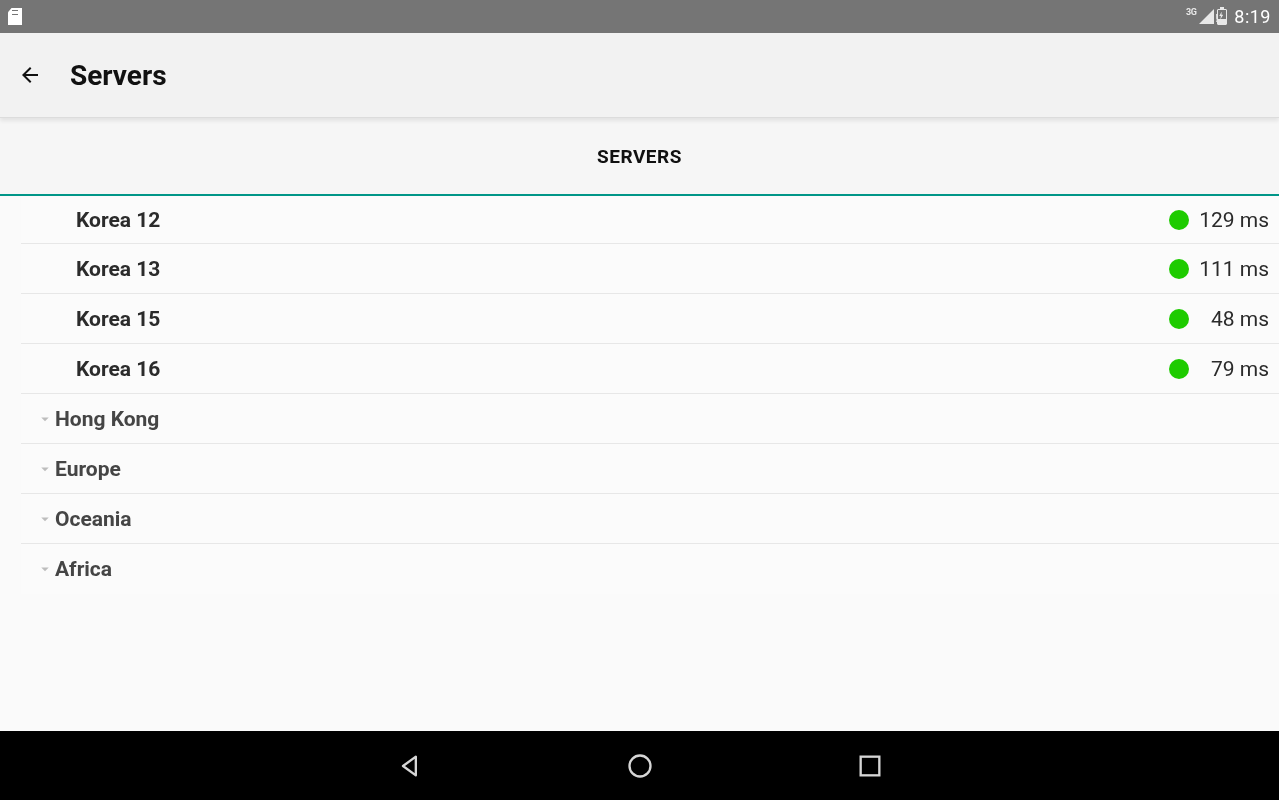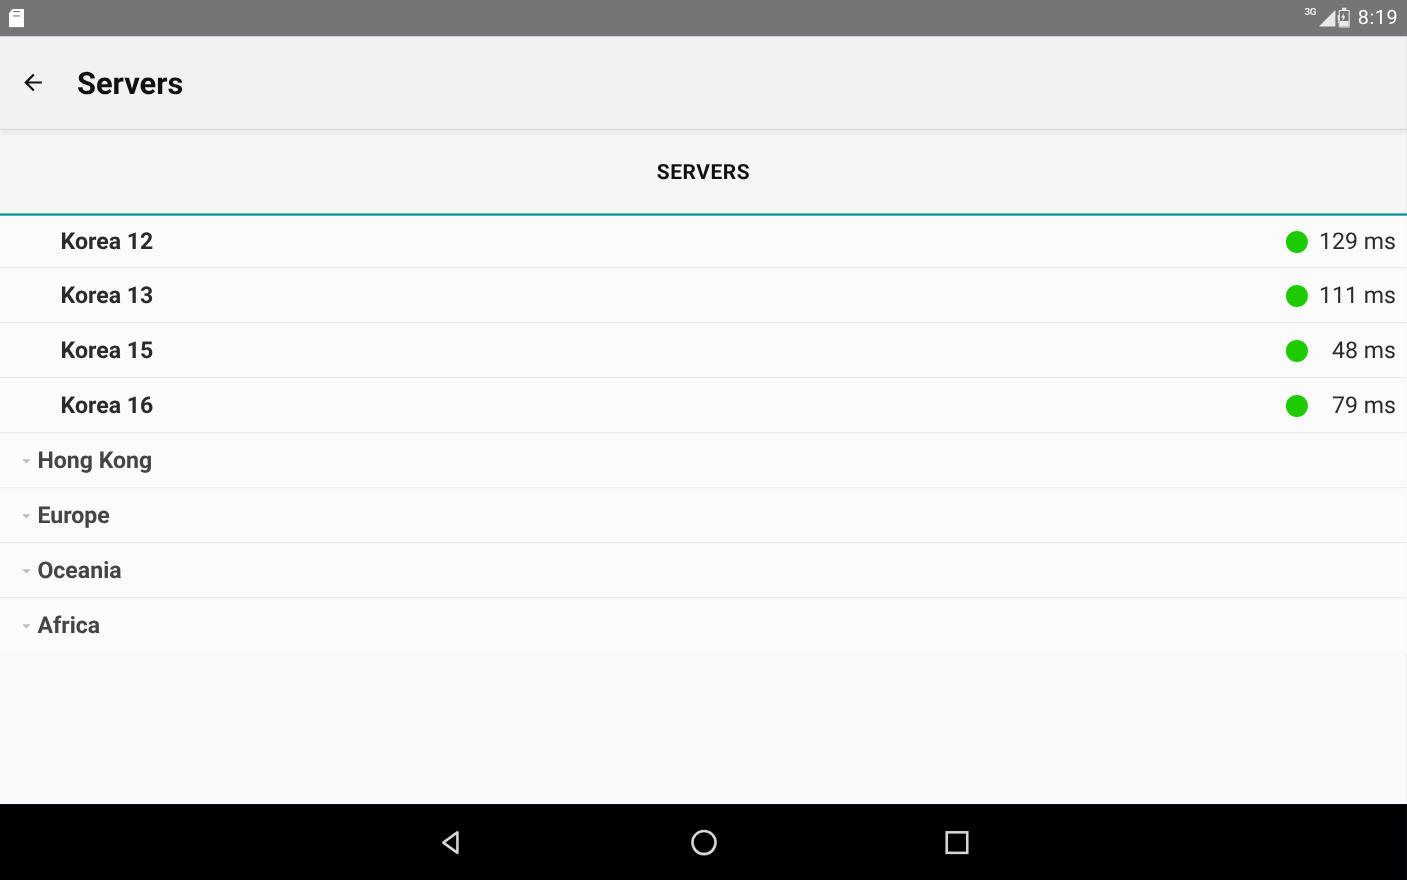--- a/index.html
+++ b/index.html
@@ -11,21 +11,21 @@
     width: 1279px;
     height: 800px;
     font-family: Roboto, "Helvetica Neue", Arial, sans-serif;
     background: #000;
     overflow: hidden;
   }
   .device {
     width: 1279px;
     height: 800px;
     position: relative;
-    background: #8b5cf6;
+    background: #fca5a5;
   }
 
   
   .status-bar {
     height: 33px;
     background: #757575;
     display: flex;
     align-items: center;
     justify-content: space-between;
     padding: 0 8px;
@@ -162,20 +162,21 @@
     height: calc(800px - 33px - 85px - 78px - 69px); 
     overflow: hidden;
   }
   .row {
     height: 50px;
     display: flex;
     align-items: center;
     padding: 0 10px 0 32px;
     border-bottom: 1px solid #e7e7e7;
     background:#fbfbfb;
+    margin-left:21px;
   }
   .row.server {
     padding-left: 55px;
     justify-content: space-between;
   }
   .row.server:first-child{
     height:48px;
   }
   .row .server-name {
     font-size: 21px;

